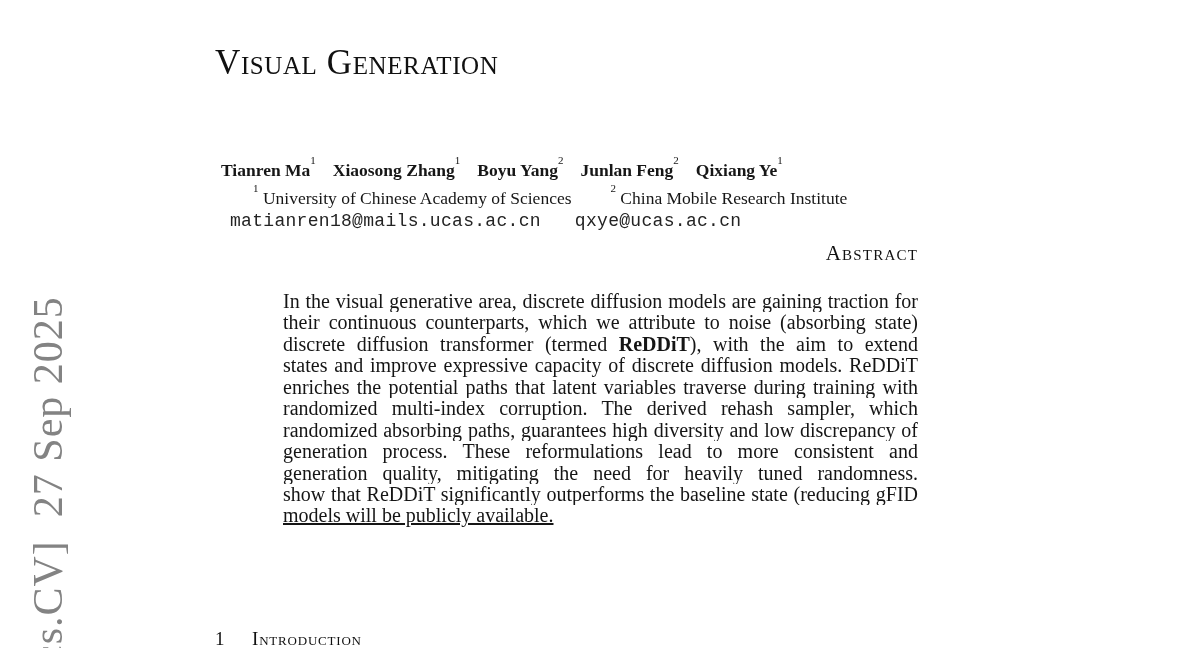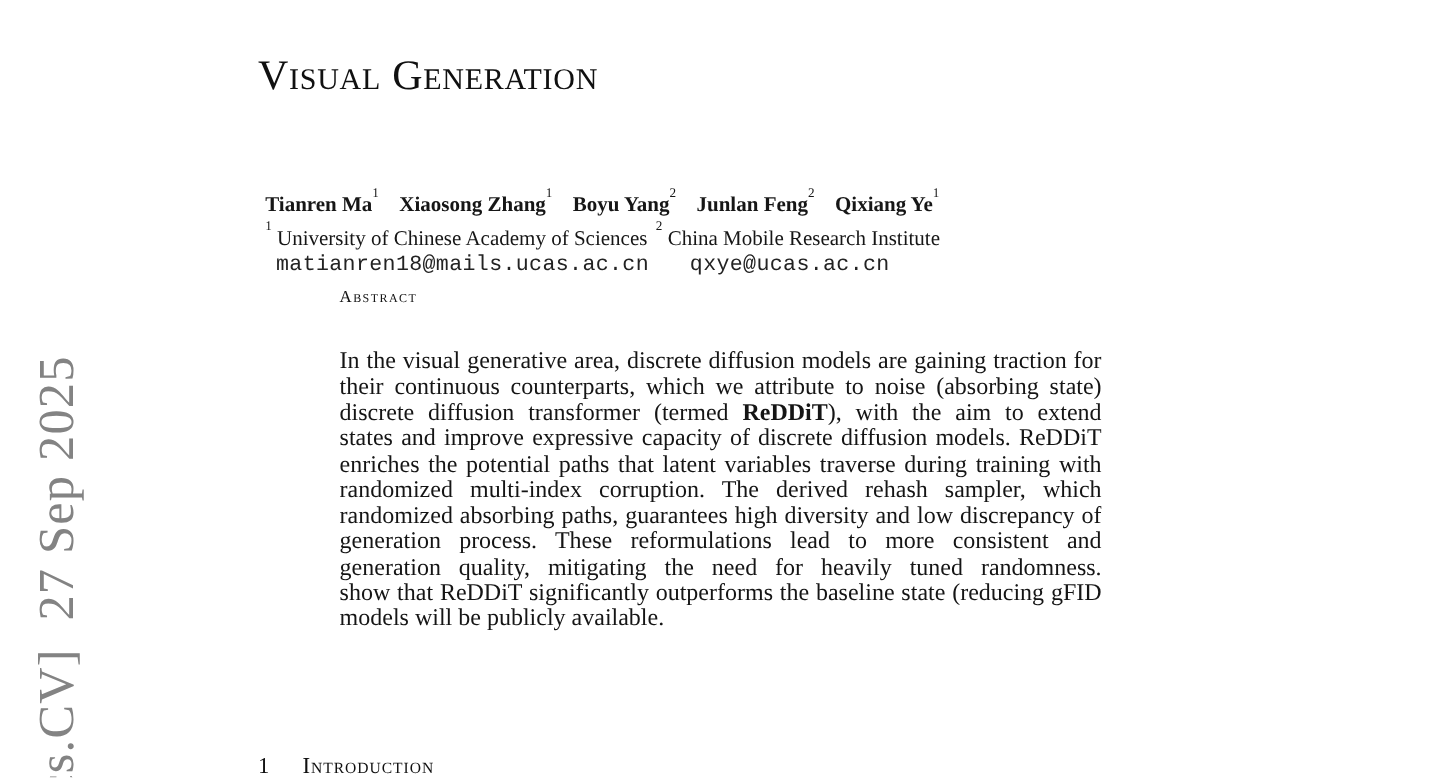--- a/index.html
+++ b/index.html
@@ -55,41 +55,41 @@
     font-weight: normal;
     line-height: 0;
   }
   .affils {
     position: absolute;
     left: 221px;
     top: 188px;
     font-size: 17.5px;
     white-space: nowrap;
   }
-  .affils .affil { margin-right: 7px; }
+  .affils .affil { margin-right: 7px; margin-left: 32px; }
   .affils .affil:last-child { margin-right: 0; }
   .emails {
     position: absolute;
     left: 230px;
     top: 211px;
     font-family: "Liberation Mono", monospace;
     font-size: 18px;
     letter-spacing: 0.3px;
     color: #232323;
     white-space: nowrap;
   }
   .emails .email { margin-right: 34px; }
   .emails .email:last-child { margin-right: 0; }
   .abs-heading {
     position: absolute;
     left: 283px;
     top: 241px;
     width: 635px;
-    text-align: left;
-    font-size: 14px;
+    text-align: right;
+    font-size: 21px;
     font-variant: small-caps;
     letter-spacing: 1.2px;
     color: #111;
   }
   .abs-body {
     position: absolute;
     left: 283px;
     top: 291px;
     width: 635px;
     font-size: 20px;
@@ -97,20 +97,21 @@
     color: #151515;
   }
   .abs-line {
     text-align: justify;
     text-align-last: justify;
     height: 21.45px;
     overflow: hidden;
   }
   .abs-line.last {
     text-align-last: left;
+    text-decoration: underline;
   }
   .abs-line .b { font-weight: bold; }
   .section-heading {
     position: absolute;
     left: 215px;
     top: 628px;
     font-size: 19px;
     color: #101010;
     white-space: nowrap;
   }

